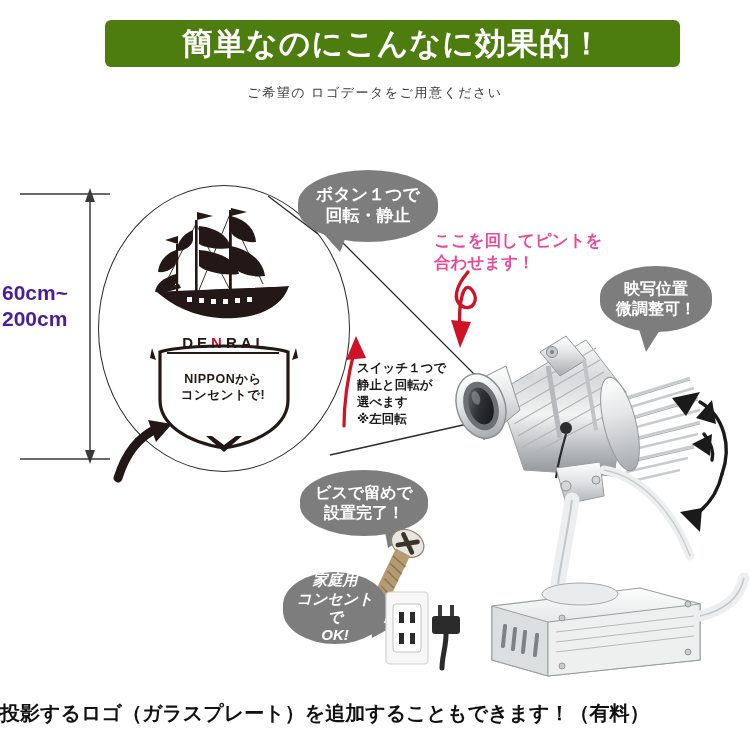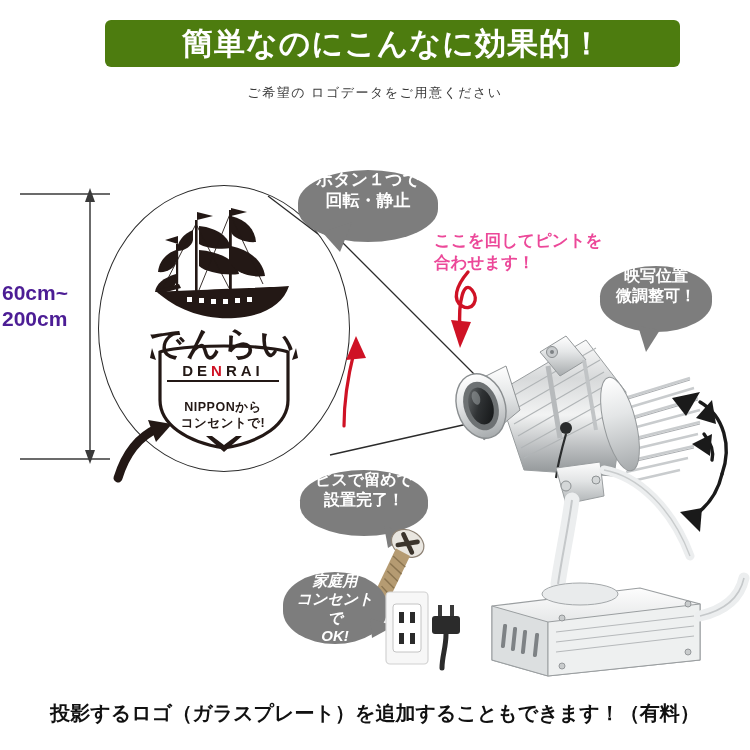--- a/index.html
+++ b/index.html
@@ -63,21 +63,21 @@
   .denrai-row .red{color:#cf1225;}
   .rule{width:112px;height:2px;background:#231815;margin-top:2px;}
   .tagline{
     font-size:12.5px;font-weight:bold;color:#231815;line-height:1.25;
     text-align:center;margin-top:18px;letter-spacing:.5px;
   }
 
   
   .bubble{
     position:absolute;background:#7d7d7d;color:#ffffff;border-radius:50%/46%;
-    display:flex;justify-content:center;text-align:center;
+    display:flex;align-items:center;justify-content:center;text-align:center;
     font-weight:bold;line-height:1.22;
   }
   .bubble .btxt{padding:0 6px;white-space:pre-line;}
 
   .b-rotate{left:298px;top:170px;width:140px;height:72px;font-size:17px;}
   .b-pos{left:600px;top:266px;width:112px;height:66px;font-size:16px;}
   .b-screw{left:300px;top:470px;width:128px;height:66px;font-size:16px;}
   .b-plug{left:283px;top:572px;width:104px;height:72px;font-size:15px;font-style:italic;}
 
   
@@ -88,21 +88,21 @@
   }
   
   .switch-text{
     position:absolute;left:357px;top:360px;width:100px;
     color:#1a1a1a;font-size:12.5px;font-weight:bold;line-height:1.35;
     white-space:pre-line;
   }
 
   
   .footer{
-    position:absolute;left:0;top:700px;width:750px;text-align:center;
+    position:absolute;left:0;top:700px;width:750px;text-align:left;
     font-size:20px;font-weight:bold;color:#111;white-space:nowrap;
   }
 
   .ov{position:absolute;left:0;top:0;width:750px;height:750px;pointer-events:none;}
 </style>
 </head>
 <body>
 
 <div id="stage">
 
@@ -166,21 +166,20 @@
 
         <g stroke="#231815" stroke-width="0.9" fill="none">
           <line x1="53" y1="20" x2="20" y2="84"></line>
           <line x1="87" y1="10" x2="120" y2="80"></line>
           <line x1="87" y1="10" x2="56" y2="86"></line>
           <line x1="53" y1="20" x2="86" y2="84"></line>
         </g>
       </g>
     </svg>
 
-    <div class="brand-jp">でんらい</div>
 
     <div class="denrai-row">
       <span>D</span>
         <span>E</span>
         <span class="red">N</span>
         <span>R</span>
         <span>A</span>
         <span>I</span>
     </div>
     <div class="rule"></div>
@@ -271,20 +270,24 @@
   </svg>
 
   <div class="focus-text">ここを回してピントを
 合わせます！</div>
   <svg class="ov">
     <path d="M468 272 C456 286 452 300 462 306 C472 312 480 300 472 290
              C464 280 458 300 460 330" stroke="#cf1225" stroke-width="3.4" fill="none" stroke-linecap="round"></path>
     <polygon points="460,348 451,320 471,322" fill="#cf1225"></polygon>
   </svg>
 
+  <div class="switch-text">スイッチ１つで
+静止と回転が
+選べます
+※左回転</div>
   <svg class="ov">
     <path d="M344 426 C344 400 348 376 354 352" stroke="#cf1225" stroke-width="3.2" fill="none" stroke-linecap="round"></path>
     <polygon points="356,336 346,360 366,358" fill="#cf1225"></polygon>
   </svg>
 
   <svg class="ov">
     <defs>
       <linearGradient id="metal" x1="0" y1="0" x2="0" y2="1">
         <stop offset="0%" stop-color="#fcfcfc"></stop>
         <stop offset="28%" stop-color="#d7d9da"></stop>

